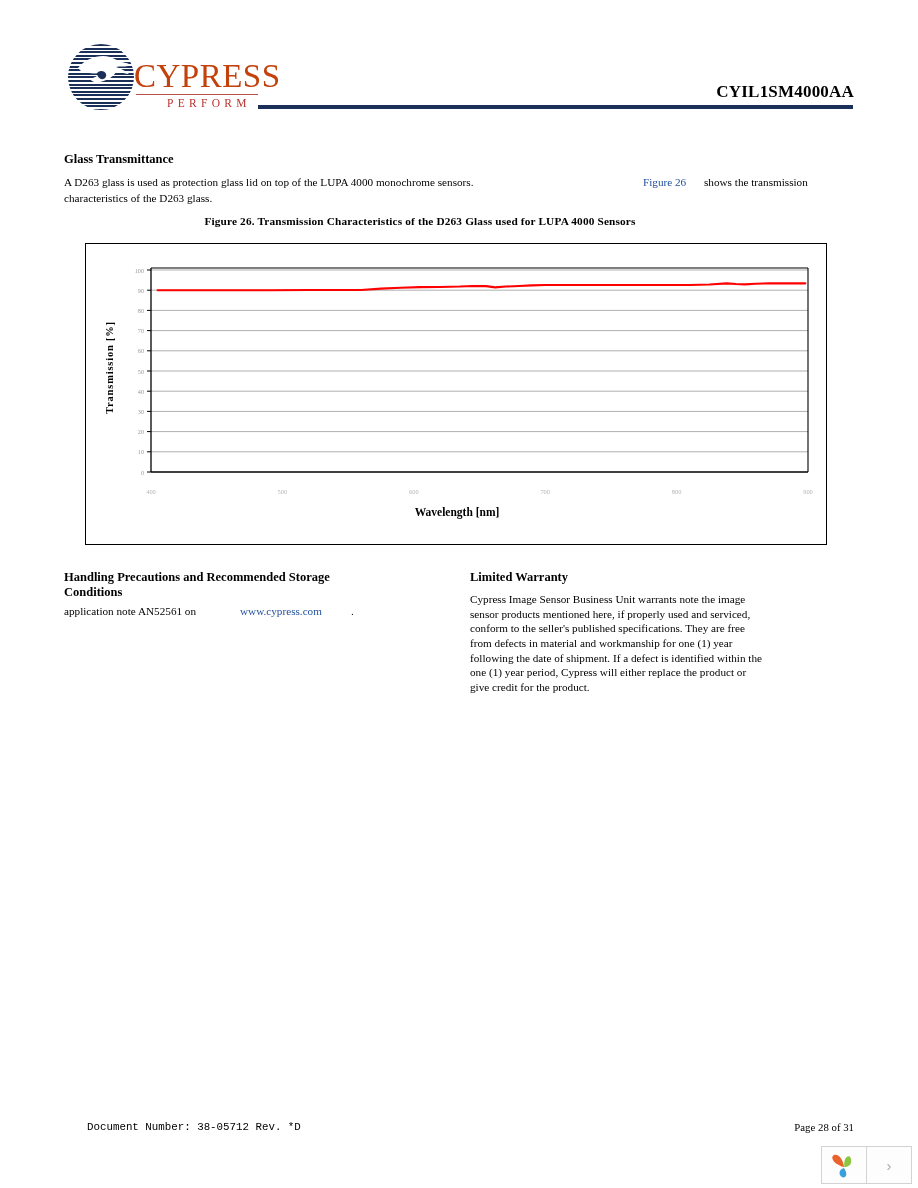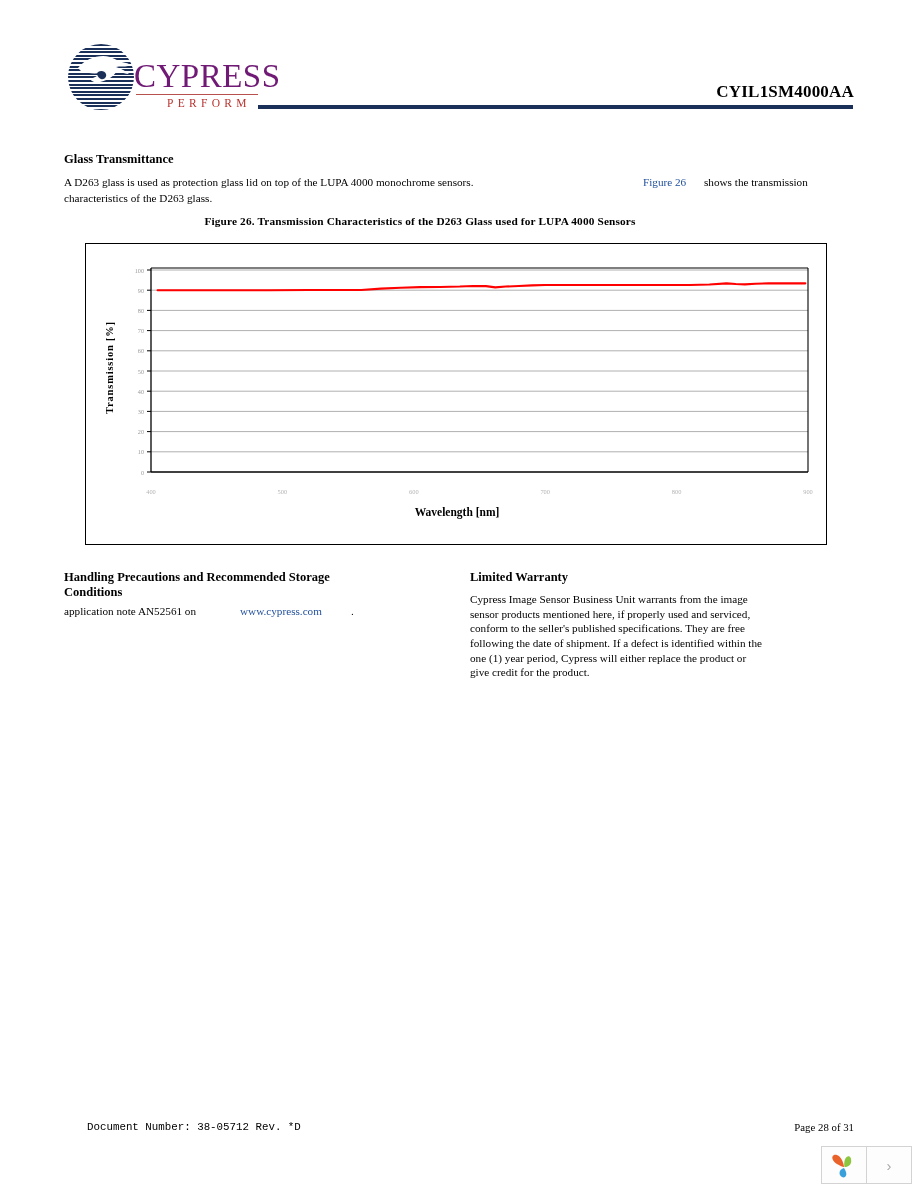--- a/index.html
+++ b/index.html
@@ -42,21 +42,21 @@
     left: 8px; top: 8px;
     width: 56px; height: 34px;
   }
   .logo-word {
     position: absolute;
     left: 66px; top: 16px;
     font-family: "Liberation Serif", serif;
     font-size: 33px;
     font-weight: normal;
     letter-spacing: 0.5px;
-    color: #701a75;
+    color: #c2410c;
     line-height: 1;
   }
   .logo-rule {
     position: absolute;
     left: 68px; top: 50px;
     width: 122px; height: 1px;
     background: #b8504e;
   }
   .logo-perform {
     position: absolute;
@@ -300,23 +300,24 @@
 <div class="body-text" id="handling-para">
   <div class="h-row">
     <span>application note AN52561 on</span>
     <span class="h-link link">www.cypress.com</span>
     <span class="h-dot">.</span>
   </div>
 </div>
 
 <div class="section-head" id="warranty-head">Limited Warranty</div>
 <div class="body-text" id="warranty-para">
-    <div>Cypress Image Sensor Business Unit warrants from the image</div>
+    <div>Cypress Image Sensor Business Unit warrants note the image</div>
     <div>sensor products mentioned here, if properly used and serviced,</div>
     <div>conform to the seller's published specifications. They are free</div>
+    <div>from defects in material and workmanship for one (1) year</div>
     <div>following the date of shipment. If a defect is identified within the</div>
     <div>one (1) year period, Cypress will either replace the product or</div>
     <div>give credit for the product.</div>
   </div>
 
 <div class="footer-doc">Document Number: 38-05712  Rev. *D</div>
 <div class="footer-page">Page 28 of 31</div>
 
 <div class="widget">
   <div class="widget-logo">

